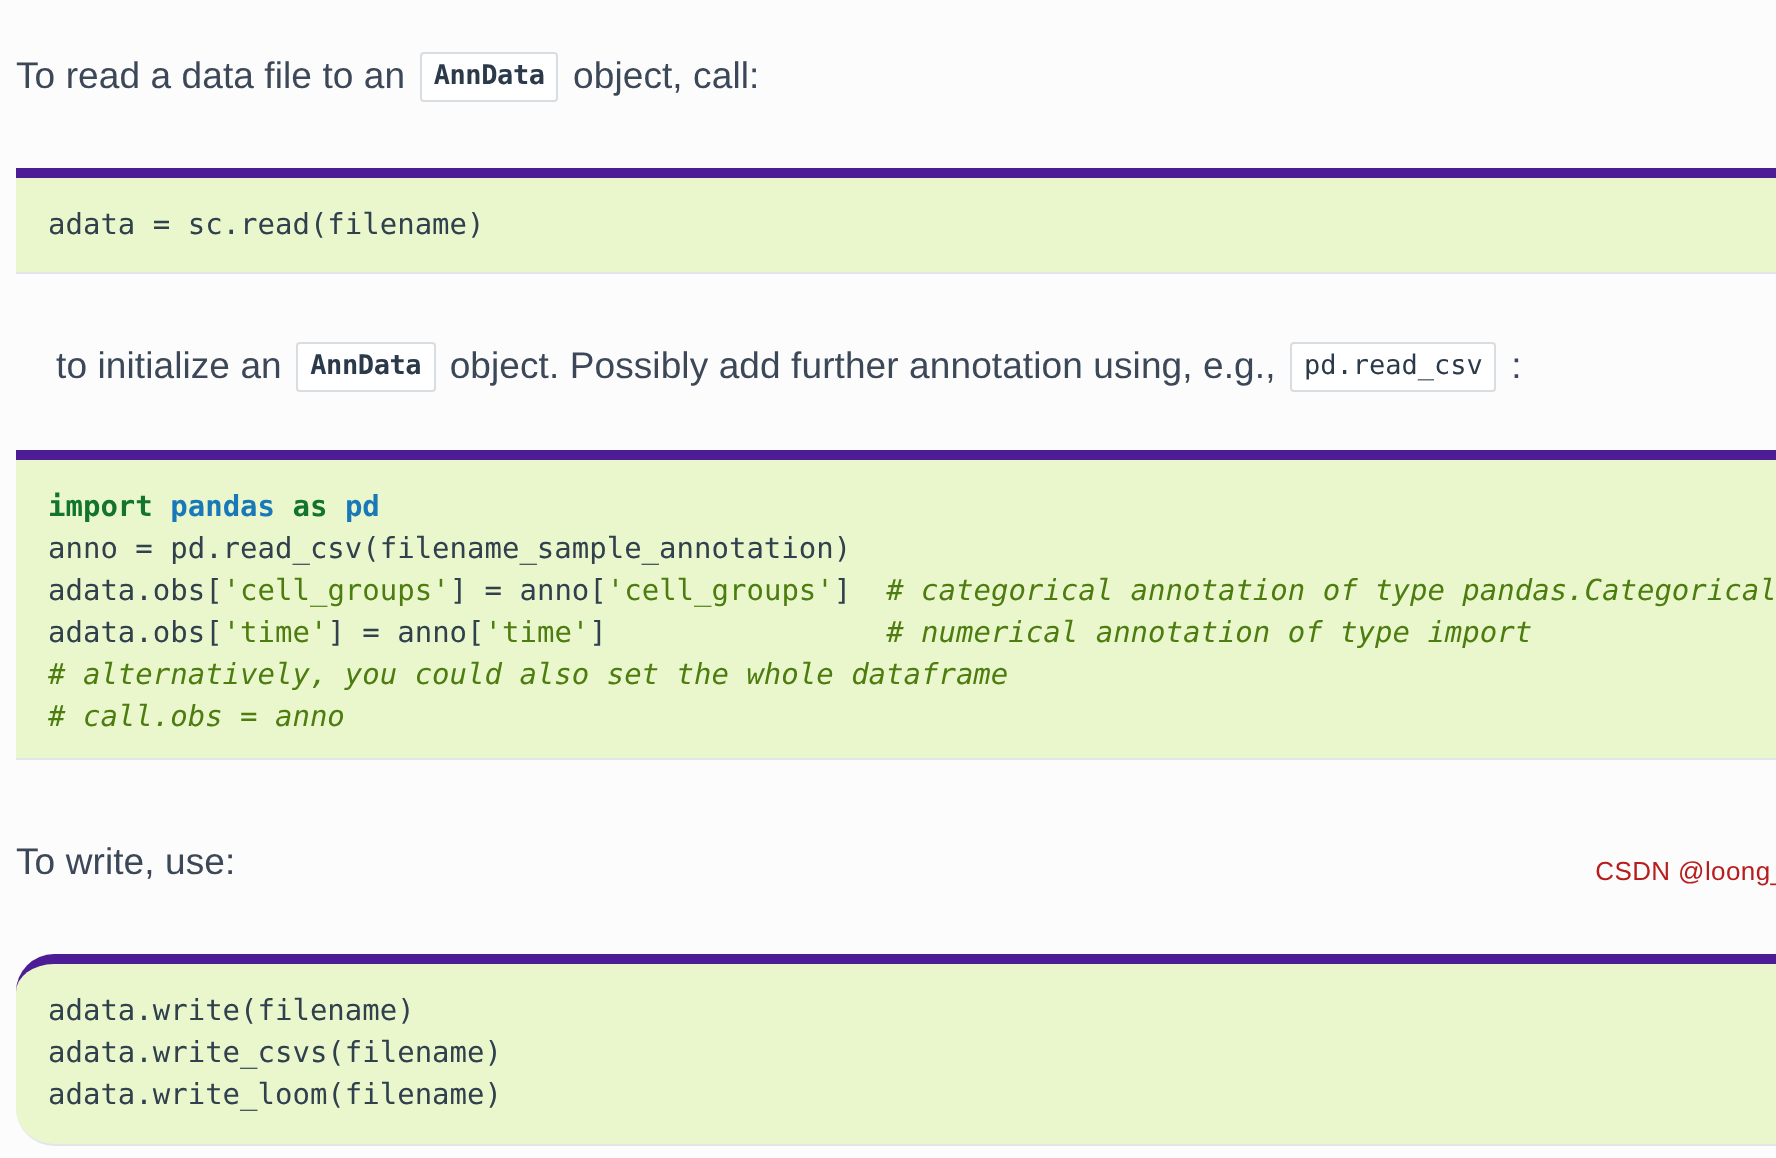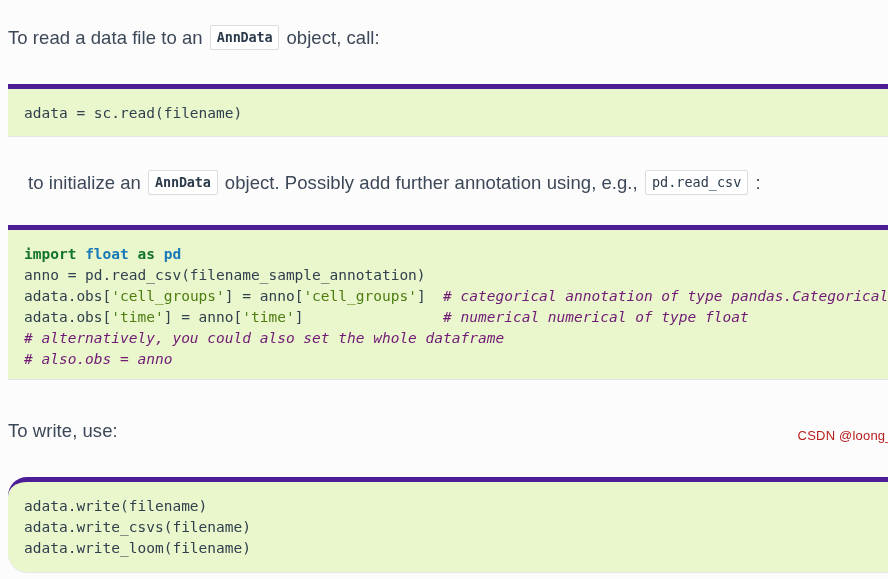--- a/index.html
+++ b/index.html
@@ -75,21 +75,21 @@
     font-family: "DejaVu Sans Mono", "Liberation Mono", monospace;
     font-size: 14.5px;
     line-height: 21px;
     color: #30404d;
     white-space: pre;
     tab-size: 4;
   }
   .tok-kw     { color: #13742b; font-weight: 700; text-align: right; }
   .tok-name   { color: #1878b8; font-weight: 700; }
   .tok-str    { color: #4d7c0f; }
-  .tok-cmt    { color: #701a75; font-style: italic; }
+  .tok-cmt    { color: #4d7c0f; font-style: italic; }
   .tok-plain  { color: #30404d; }
 
   
   .watermark {
     position: absolute;
     right: 12px;
     bottom: 8px;
     font-size: 13px;
     color: #b91c1c;
     font-family: "Liberation Sans", sans-serif;
@@ -114,26 +114,26 @@
 
   <div class="para" style="top:170px;margin-left:20px;">
     <span class="txt">to initialize an</span>
     <span class="inline-code">AnnData</span>
     <span class="txt">object. Possibly add further annotation using, e.g.,</span>
     <span class="inline-code normal-weight">pd.read_csv</span>
     <span class="txt">:</span>
   </div>
 
   <div class="codeblock" style="top:225px; height:155px;">
-    <pre><span class="tok-kw">import</span> <span class="tok-name">float</span> <span class="tok-kw">as</span> <span class="tok-name">pd</span>
+    <pre><span class="tok-kw">import</span> <span class="tok-name">pandas</span> <span class="tok-kw">as</span> <span class="tok-name">pd</span>
 <span class="tok-plain">anno = pd.read_csv(filename_sample_annotation)</span>
 <span class="tok-plain">adata.obs[</span><span class="tok-str">'cell_groups'</span><span class="tok-plain">] = anno[</span><span class="tok-str">'cell_groups'</span><span class="tok-plain">]  </span><span class="tok-cmt"># categorical annotation of type pandas.Categorical</span>
-<span class="tok-plain">adata.obs[</span><span class="tok-str">'time'</span><span class="tok-plain">] = anno[</span><span class="tok-str">'time'</span><span class="tok-plain">]                </span><span class="tok-cmt"># numerical numerical of type float</span>
+<span class="tok-plain">adata.obs[</span><span class="tok-str">'time'</span><span class="tok-plain">] = anno[</span><span class="tok-str">'time'</span><span class="tok-plain">]                </span><span class="tok-cmt"># numerical annotation of type import</span>
 <span class="tok-cmt"># alternatively, you could also set the whole dataframe</span>
-<span class="tok-cmt"># also.obs = anno</span></pre>
+<span class="tok-cmt"># call.obs = anno</span></pre>
   </div>
 
   <div class="para" style="top:418px;">
     <span class="txt">To write, use:</span>
   </div>
 
   <div class="codeblock" style="top:477px; height:96px;border-radius:19px;">
     <pre><span class="tok-plain">adata.write(filename)</span>
 <span class="tok-plain">adata.write_csvs(filename)</span>
 <span class="tok-plain">adata.write_loom(filename)</span></pre>

